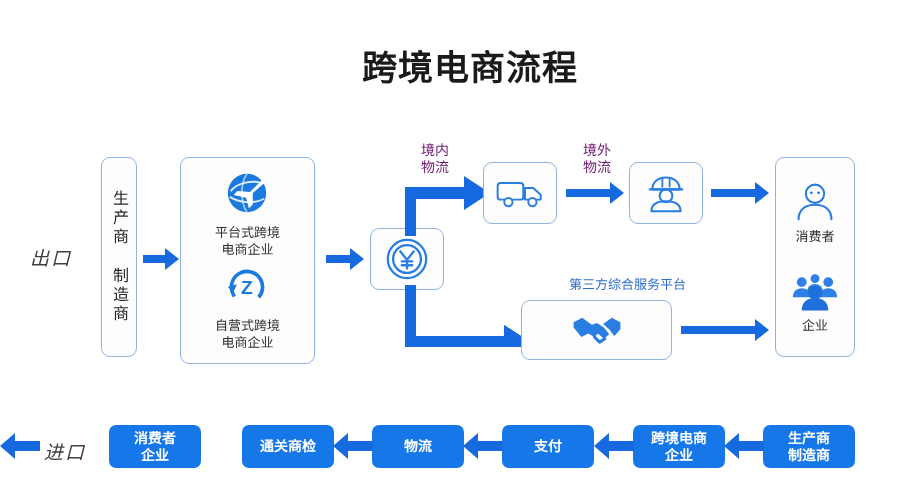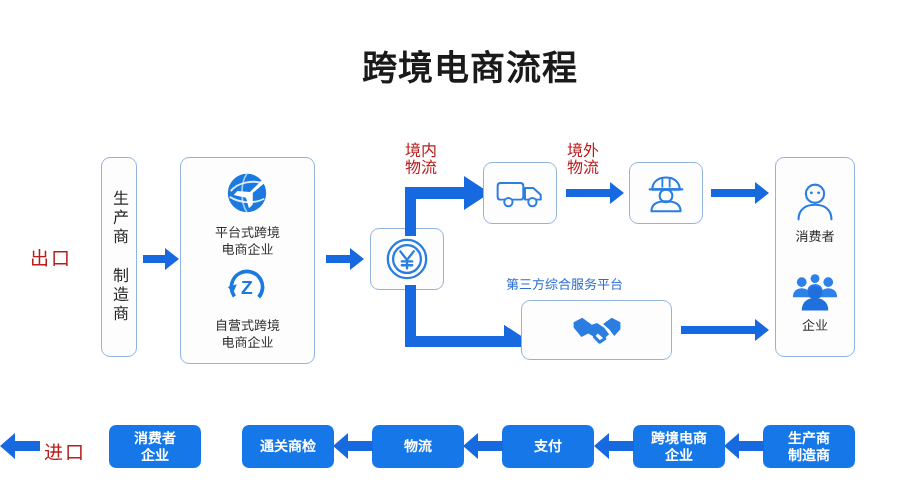--- a/index.html
+++ b/index.html
@@ -30,23 +30,24 @@
     font-weight: bold;
     color: #1a1a1a;
     letter-spacing: 1px;
     line-height: 44px;
     margin-left: 20px;
   }
 
   
   .row-label {
     font-size: 19px;
-    color: #b91c1c;
+    color: #404040;
     letter-spacing: 2px;
     white-space: nowrap;
+    font-style: italic;
   }
   #label-export { left: 30px; top: 243px; }
   #label-import { left: 44px; top: 437px; }
 
   
   .obox {
     border: 1.5px solid #8fb4de;
     border-radius: 9px;
     background: #fdfdfe;
     box-sizing: border-box;
@@ -117,30 +118,31 @@
   .buyer-item { text-align: center; }
   .buyer-item .cap {
     margin-top: 2px;
     font-size: 13px;
     color: #2f2f2f;
     line-height: 16px;
   }
 
   
   .flow-cap {
-    font-size: 16px;
-    color: #b91c1c;
+    font-size: 14px;
+    color: #701a75;
+    text-align: center;
     line-height: 17px;
     white-space: pre-line;
   }
   #cap-domestic { left: 405px; top: 142px; width: 60px; }
   #cap-overseas { left: 567px; top: 142px; width: 60px; }
   #cap-thirdparty {
     left: 506px; top: 276px; width: 180px;
-    font-size: 13px; color: #2f6fd0; text-align: left;
+    font-size: 13px; color: #2f6fd0; text-align: right;
   }
 
   
   .arrow { color: #1769e0; }
 
   
   .bbox {
     background: #1677e8;
     border-radius: 7px;
     color: #ffffff;

